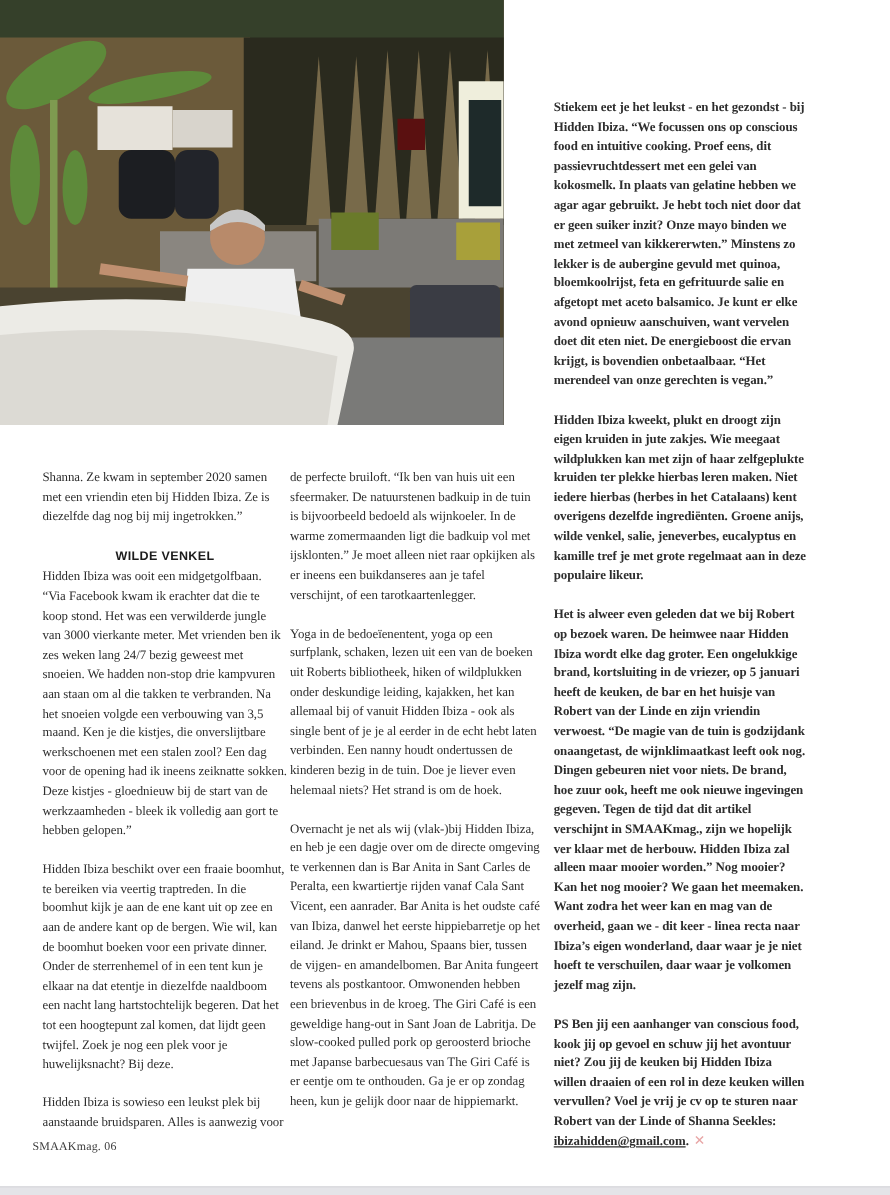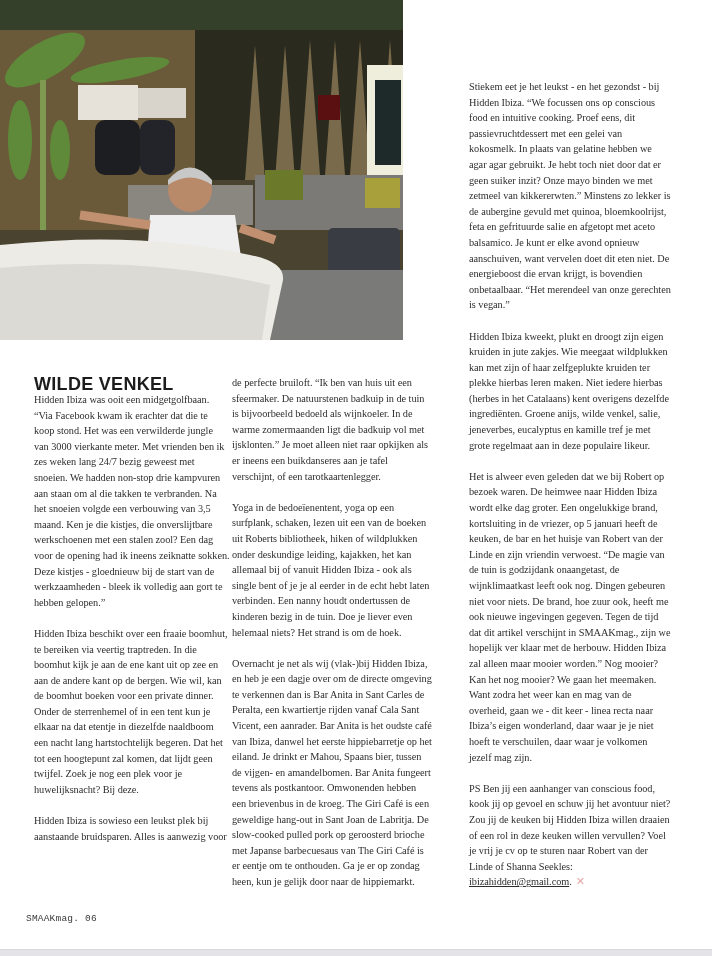--- a/index.html
+++ b/index.html
@@ -14,31 +14,31 @@
   }
   .photo svg { display: block; width: 100%; height: 100%; }
   .col {
     position: absolute; font-size: 10.3px; line-height: 15.6px;
     color: #2e2e2e; letter-spacing: -0.05px;
   }
   .col p { margin: 0 0 15.6px 0; }
   .col p:last-child { margin-bottom: 0; }
   .col1 { left: 34px; top: 375px; width: 196px; }
   .col2 { left: 232px; top: 375px; width: 200px; }
-  .col3 { left: 469px; top: 79px; width: 202px; }
+  .col3 { left: 443px; top: 79px; width: 202px; font-weight: bold; }
   .heading {
     font-family: "Liberation Sans", "DejaVu Sans", sans-serif;
-    font-weight: bold; font-size: 18px; letter-spacing: 0.3px;
-    color: #1c1c1c; margin: 0; line-height: 16px; padding-top: 1px;
+    font-weight: bold; font-size: 10px; letter-spacing: 0.3px;
+    color: #1c1c1c; margin: 0; line-height: 16px; padding-top: 1px; text-align: center;
   }
   .email { text-decoration: underline; color: #2e2e2e; text-align: right; }
   .close-x { color: #e8a6a6; font-family: "DejaVu Sans", sans-serif; font-size: 11px; margin-left: 4px; }
   .footer {
     position: absolute; left: 26px; top: 913px;
-    font-family: Liberation Mono, monospace;
+    font-family: Liberation Serif, serif;
     font-size: 9.5px; color: #3a3a3a; letter-spacing: 0.2px;
   }
   .bottom-bar {
     position: absolute; left: 0; bottom: 0; width: 712px; height: 6px;
     background: #e4e4e8; border-top: 1px solid #d8d8dc;
   }
 </style>
 </head>
 <body>
 
@@ -87,20 +87,21 @@
     <path d="M150,215 L235,215 L245,285 L145,285 Z" fill="#efefef"></path>
     <line x1="150" y1="225" x2="80" y2="215" stroke="#c09070" stroke-width="9"></line>
     <line x1="240" y1="228" x2="275" y2="240" stroke="#c09070" stroke-width="9"></line>
 
     <path d="M0,245 Q140,230 250,255 Q285,262 283,280 L270,340 L0,340 Z" fill="#ecebe6"></path>
     <path d="M0,268 Q140,255 270,285 L262,340 L0,340 Z" fill="#dcdad4"></path>
   </svg>
 </div>
 
 <div class="col col1">
+  <p>Shanna. Ze kwam in september 2020 samen met een vriendin eten bij Hidden Ibiza. Ze is diezelfde dag nog bij mij ingetrokken.”</p>
   <h2 class="heading">WILDE VENKEL</h2>
   <p>Hidden Ibiza was ooit een midgetgolfbaan. “Via Facebook kwam ik erachter dat die te koop stond. Het was een verwilderde jungle van 3000 vierkante meter. Met vrienden ben ik zes weken lang 24/7 bezig geweest met snoeien. We hadden non-stop drie kampvuren aan staan om al die takken te verbranden. Na het snoeien volgde een verbouwing van 3,5 maand. Ken je die kistjes, die onverslijtbare werkschoenen met een stalen zool? Een dag voor de opening had ik ineens zeiknatte sokken. Deze kistjes - gloednieuw bij de start van de werkzaamheden - bleek ik volledig aan gort te hebben gelopen.”</p>
   <p>Hidden Ibiza beschikt over een fraaie boomhut, te bereiken via veertig traptreden. In die boomhut kijk je aan de ene kant uit op zee en aan de andere kant op de bergen. Wie wil, kan de boomhut boeken voor een private dinner. Onder de sterrenhemel of in een tent kun je elkaar na dat etentje in diezelfde naaldboom een nacht lang hartstochtelijk begeren. Dat het tot een hoogtepunt zal komen, dat lijdt geen twijfel. Zoek je nog een plek voor je huwelijksnacht? Bij deze.</p>
   <p>Hidden Ibiza is sowieso een leukst plek bij aanstaande bruidsparen. Alles is aanwezig voor</p>
 </div>
 
 <div class="col col2">
   <p>de perfecte bruiloft. “Ik ben van huis uit een sfeermaker. De natuurstenen badkuip in de tuin is bijvoorbeeld bedoeld als wijnkoeler. In de warme zomermaanden ligt die badkuip vol met ijsklonten.” Je moet alleen niet raar opkijken als er ineens een buikdanseres aan je tafel verschijnt, of een tarotkaartenlegger.</p>
   <p>Yoga in de bedoeïenentent, yoga op een surfplank, schaken, lezen uit een van de boeken uit Roberts bibliotheek, hiken of wildplukken onder deskundige leiding, kajakken, het kan allemaal bij of vanuit Hidden Ibiza - ook als single bent of je je al eerder in de echt hebt laten verbinden. Een nanny houdt ondertussen de kinderen bezig in de tuin. Doe je liever even helemaal niets? Het strand is om de hoek.</p>
   <p>Overnacht je net als wij (vlak-)bij Hidden Ibiza, en heb je een dagje over om de directe omgeving te verkennen dan is Bar Anita in Sant Carles de Peralta, een kwartiertje rijden vanaf Cala Sant Vicent, een aanrader. Bar Anita is het oudste café van Ibiza, danwel het eerste hippiebarretje op het eiland. Je drinkt er Mahou, Spaans bier, tussen de vijgen- en amandelbomen. Bar Anita fungeert tevens als postkantoor. Omwonenden hebben een brievenbus in de kroeg. The Giri Café is een geweldige hang-out in Sant Joan de Labritja. De slow-cooked pulled pork op geroosterd brioche met Japanse barbecuesaus van The Giri Café is er eentje om te onthouden. Ga je er op zondag heen, kun je gelijk door naar de hippiemarkt.</p>

